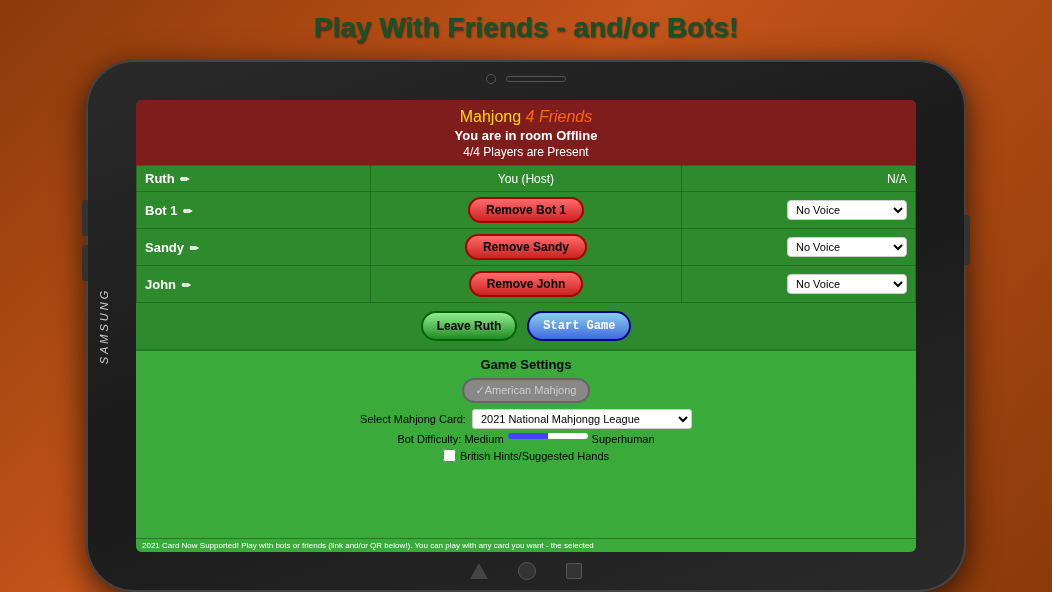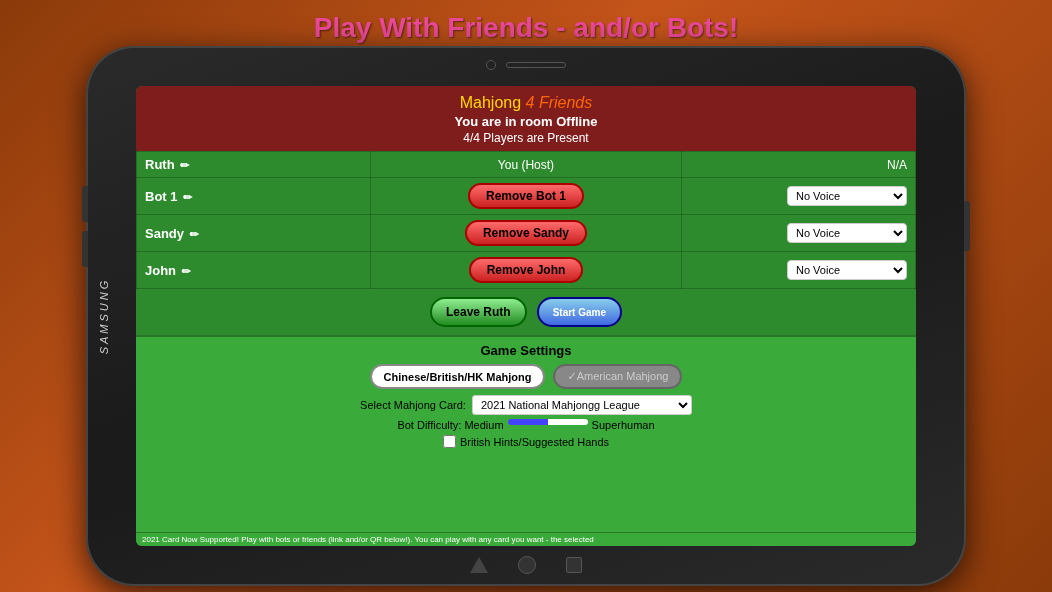--- a/index.html
+++ b/index.html
@@ -9,25 +9,25 @@
       background: linear-gradient(135deg, #8B3A0A 0%, #C4541A 40%, #8B3A0A 100%);
       display: flex;
       flex-direction: column;
       align-items: center;
       font-family: Arial, sans-serif;
       overflow: hidden;
       position: relative;
     }
 
     .page-title {
-      color: #ec4899;
+      color: #14532d;
       font-size: 28px;
       font-weight: bold;
       text-align: left;
-      padding: 12px 0 2px 0;
+      padding: 12px 0 16px 0;
       text-shadow: 1px 1px 2px rgba(0,0,0,0.5);
     }
 
     .phone-container {
       position: relative;
       width: 880px;
       height: 540px;
       margin: 0 auto;
     }
 
@@ -273,23 +273,24 @@
       font-weight: bold;
       cursor: pointer;
     }
 
     .start-btn {
       background: linear-gradient(180deg, #87CEEB, #4169E1);
       color: white;
       border: 2px solid #00008B;
       border-radius: 20px;
       padding: 6px 14px;
-      font-size: 10px;
+      font-size: 12px;
       font-weight: bold;
       cursor: pointer;
+      font-family: Liberation Mono, monospace;
     }
 
     .settings-section {
       background: #3aaa3a;
       border-top: 2px solid rgba(0,0,0,0.3);
       padding: 6px 10px;
       flex: 1;
     }
 
     .settings-title {
@@ -486,21 +487,20 @@
 
         <div class="action-buttons">
           <button class="leave-btn">Leave Ruth</button>
           <button class="start-btn">Start Game</button>
         </div>
 
         <div class="settings-section">
           <div class="settings-title">Game Settings</div>
 
           <div class="mahjong-type-buttons">
-            <button class="chinese-btn">Chinese/British/HK Mahjong</button>
             <button class="american-btn">✓American Mahjong</button>
           </div>
 
           <div class="card-select-row">
             <label>Select Mahjong Card:</label>
             <select class="card-select">
               <option>2021 National Mahjongg League</option>
             </select>
           </div>
 

